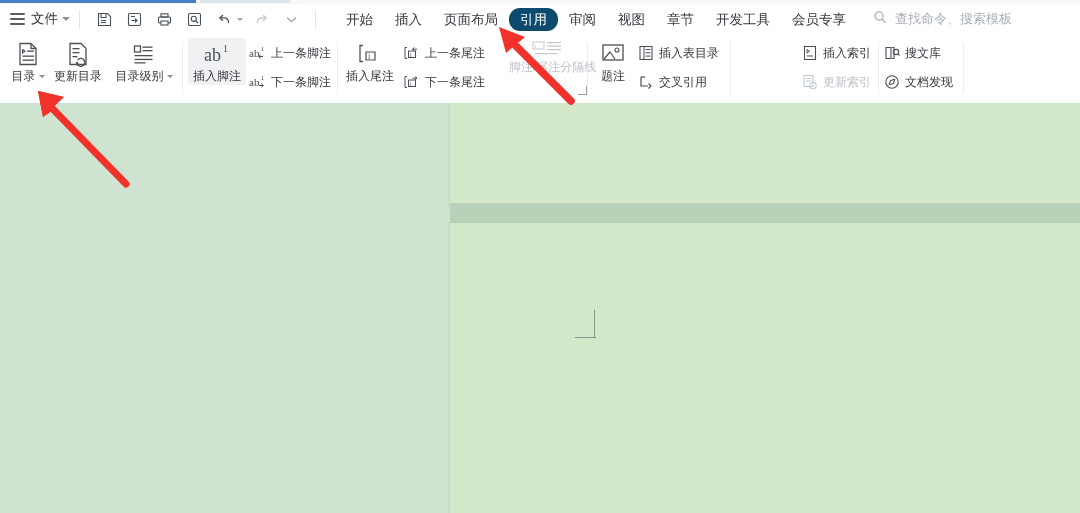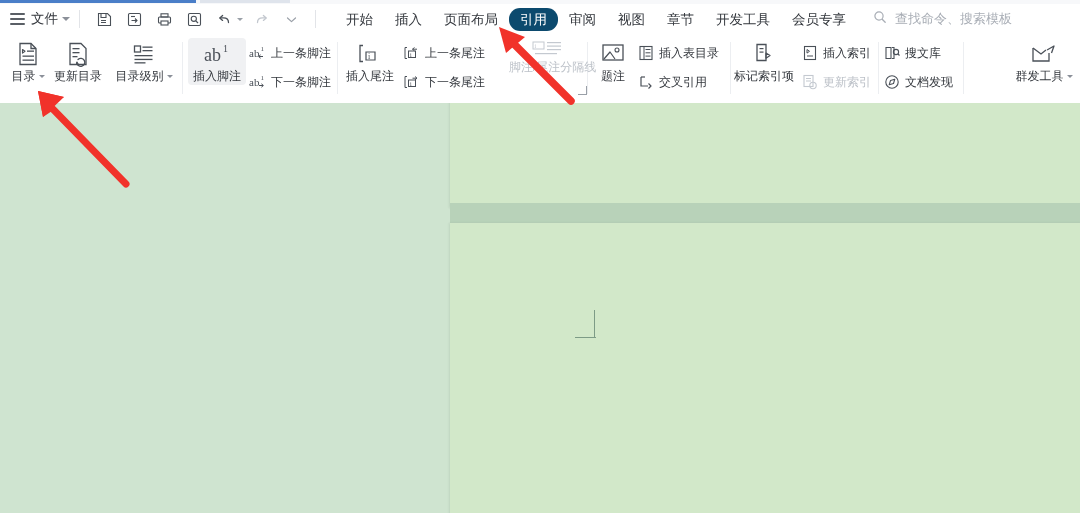--- a/index.html
+++ b/index.html
@@ -430,33 +430,20 @@
             <path d="M4 4h4" stroke="#4a5058" stroke-width="1.2"></path>
             <path d="M11.5 10.5l2.5 2.5-2.5 2.5" fill="none" stroke="#4a5058" stroke-width="1.2" stroke-linejoin="round"></path>
           </svg>
         </div>
         <div class="lb">交叉引用</div>
       </div>
     </div>
 
     <div class="grp" style="left:734px;width:142px">
 
-      <div class="bigbtn" style="left:0px;width:60px">
-        <div class="ic">
-          <svg width="28" height="28" viewBox="0 0 28 28">
-            <path d="M7 4.5h9v16H7z" fill="none" stroke="#4a5058" stroke-width="1.3"></path>
-            <rect x="9.5" y="8" width="4" height="1.2" fill="#4a5058"></rect>
-            <rect x="9.5" y="11.5" width="4" height="1.2" fill="#4a5058"></rect>
-            <path d="M16 13l4 2.6-4 2.6z" fill="none" stroke="#4a5058" stroke-width="1.2" stroke-linejoin="round"></path>
-          </svg>
-        </div>
-        <div class="lb">
-          <span>标记索引项</span>
-        </div>
-      </div>
 
       <div class="smbtn" style="left:66px;top:8px">
         <div class="ic">
           <svg width="18" height="18" viewBox="0 0 18 18">
             <rect x="3.5" y="2.5" width="11" height="13" fill="none" stroke="#4a5058" stroke-width="1.1"></rect>
             <path d="M6 5.5l2.5 1.8L6 9.1z" fill="none" stroke="#4a5058" stroke-width="1" stroke-linejoin="round"></path>
             <rect x="6" y="11.5" width="6" height="1" fill="#4a5058"></rect>
           </svg>
         </div>
         <div class="lb">插入索引</div>
@@ -496,33 +483,20 @@
             <path d="M11.8 6.2L7.5 7.5 6.2 11.8l4.3-1.3z" fill="none" stroke="#4a5058" stroke-width="1.1" stroke-linejoin="round"></path>
           </svg>
         </div>
         <div class="lb">文档发现</div>
       </div>
     </div>
 
     <div class="grp" style="left:967px;width:113px">
 
 
-      <div class="bigbtn" style="left:44px;width:66px">
-        <div class="ic">
-          <svg width="30" height="28" viewBox="0 0 30 28">
-            <path d="M4 8v13h16V13" fill="none" stroke="#4a5058" stroke-width="1.3"></path>
-            <path d="M4 8l8 6 5-4" fill="none" stroke="#4a5058" stroke-width="1.3"></path>
-            <path d="M18 10l7-4-2.5 7" fill="none" stroke="#4a5058" stroke-width="1.3" stroke-linejoin="round"></path>
-          </svg>
-        </div>
-        <div class="lb">
-          <span>群发工具</span>
-          <span class="dc"></span>
-        </div>
-      </div>
     </div>
 
   </div>
 
   <div class="docarea">
 
     <div class="page p1">
       
     </div>
 

